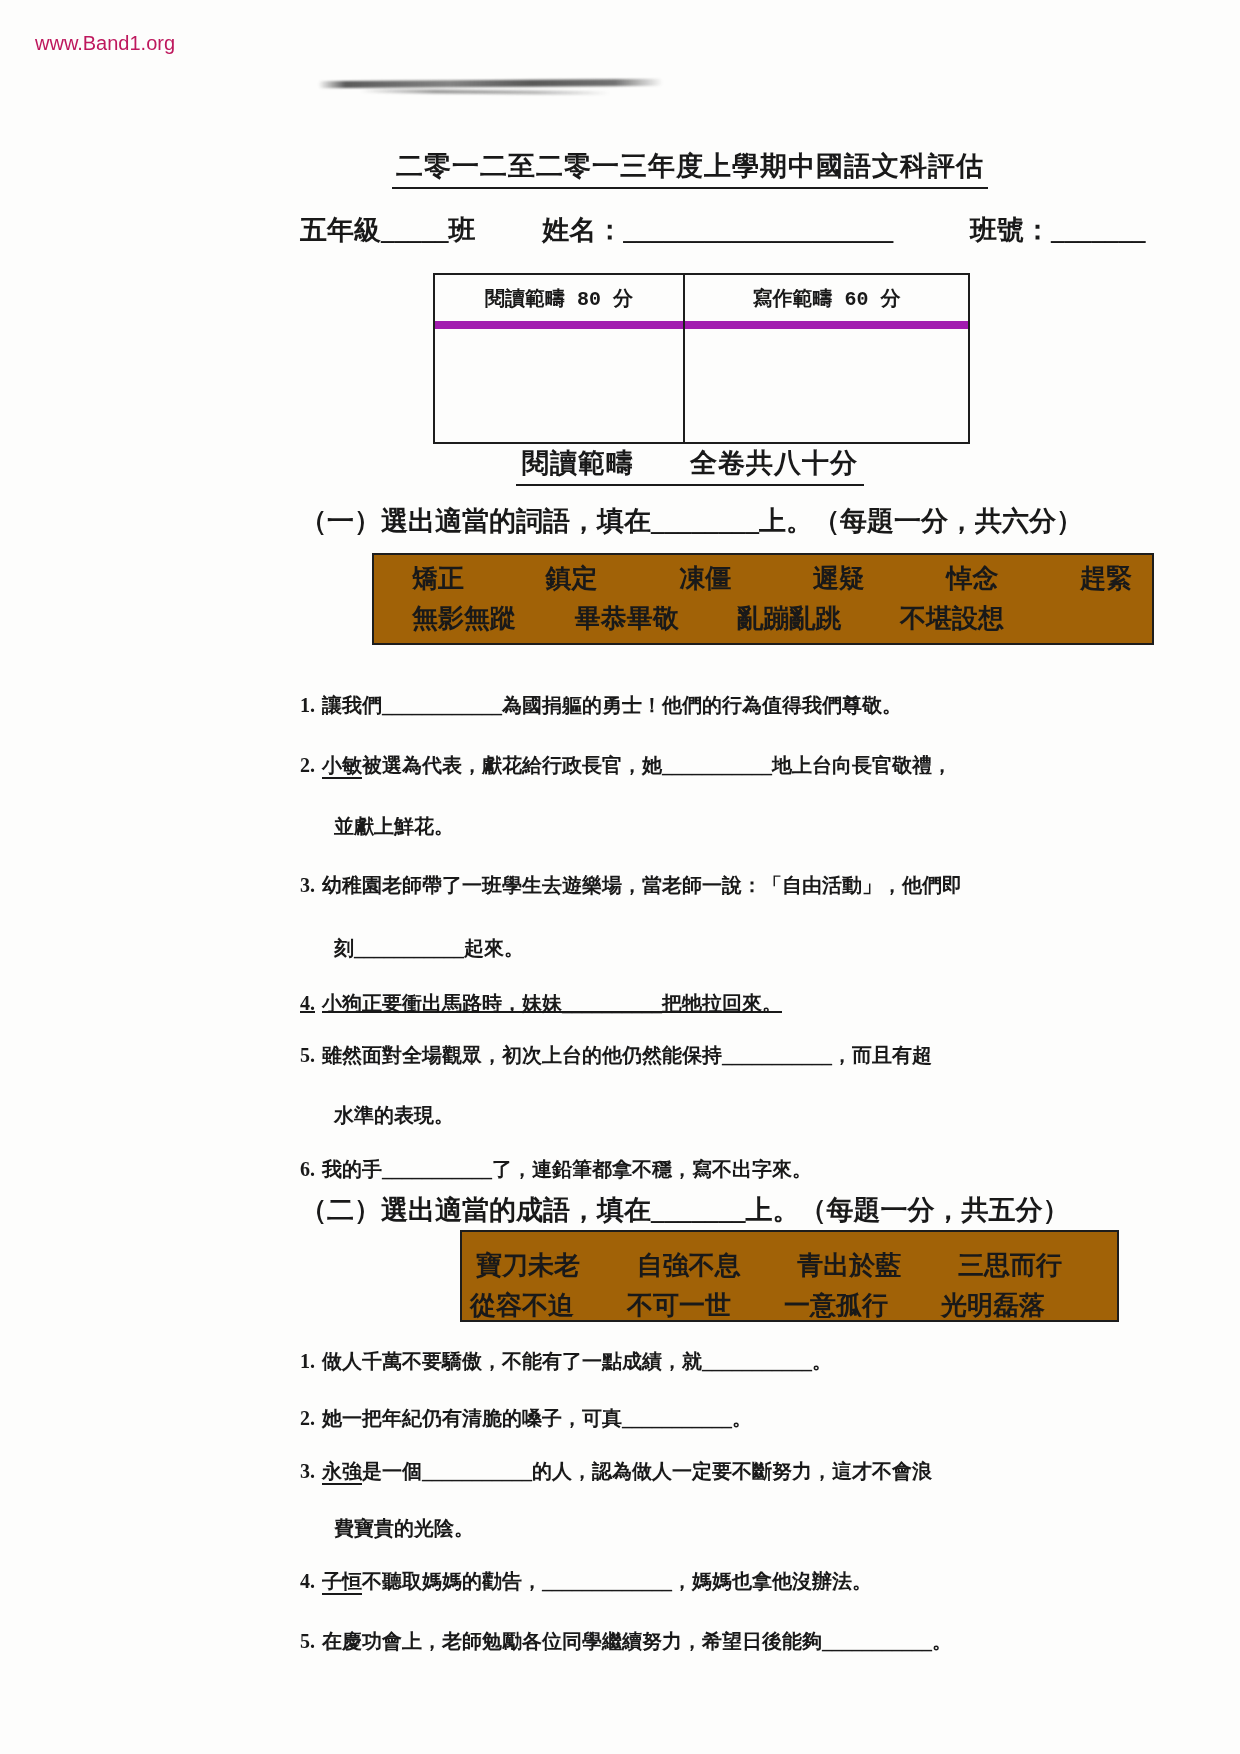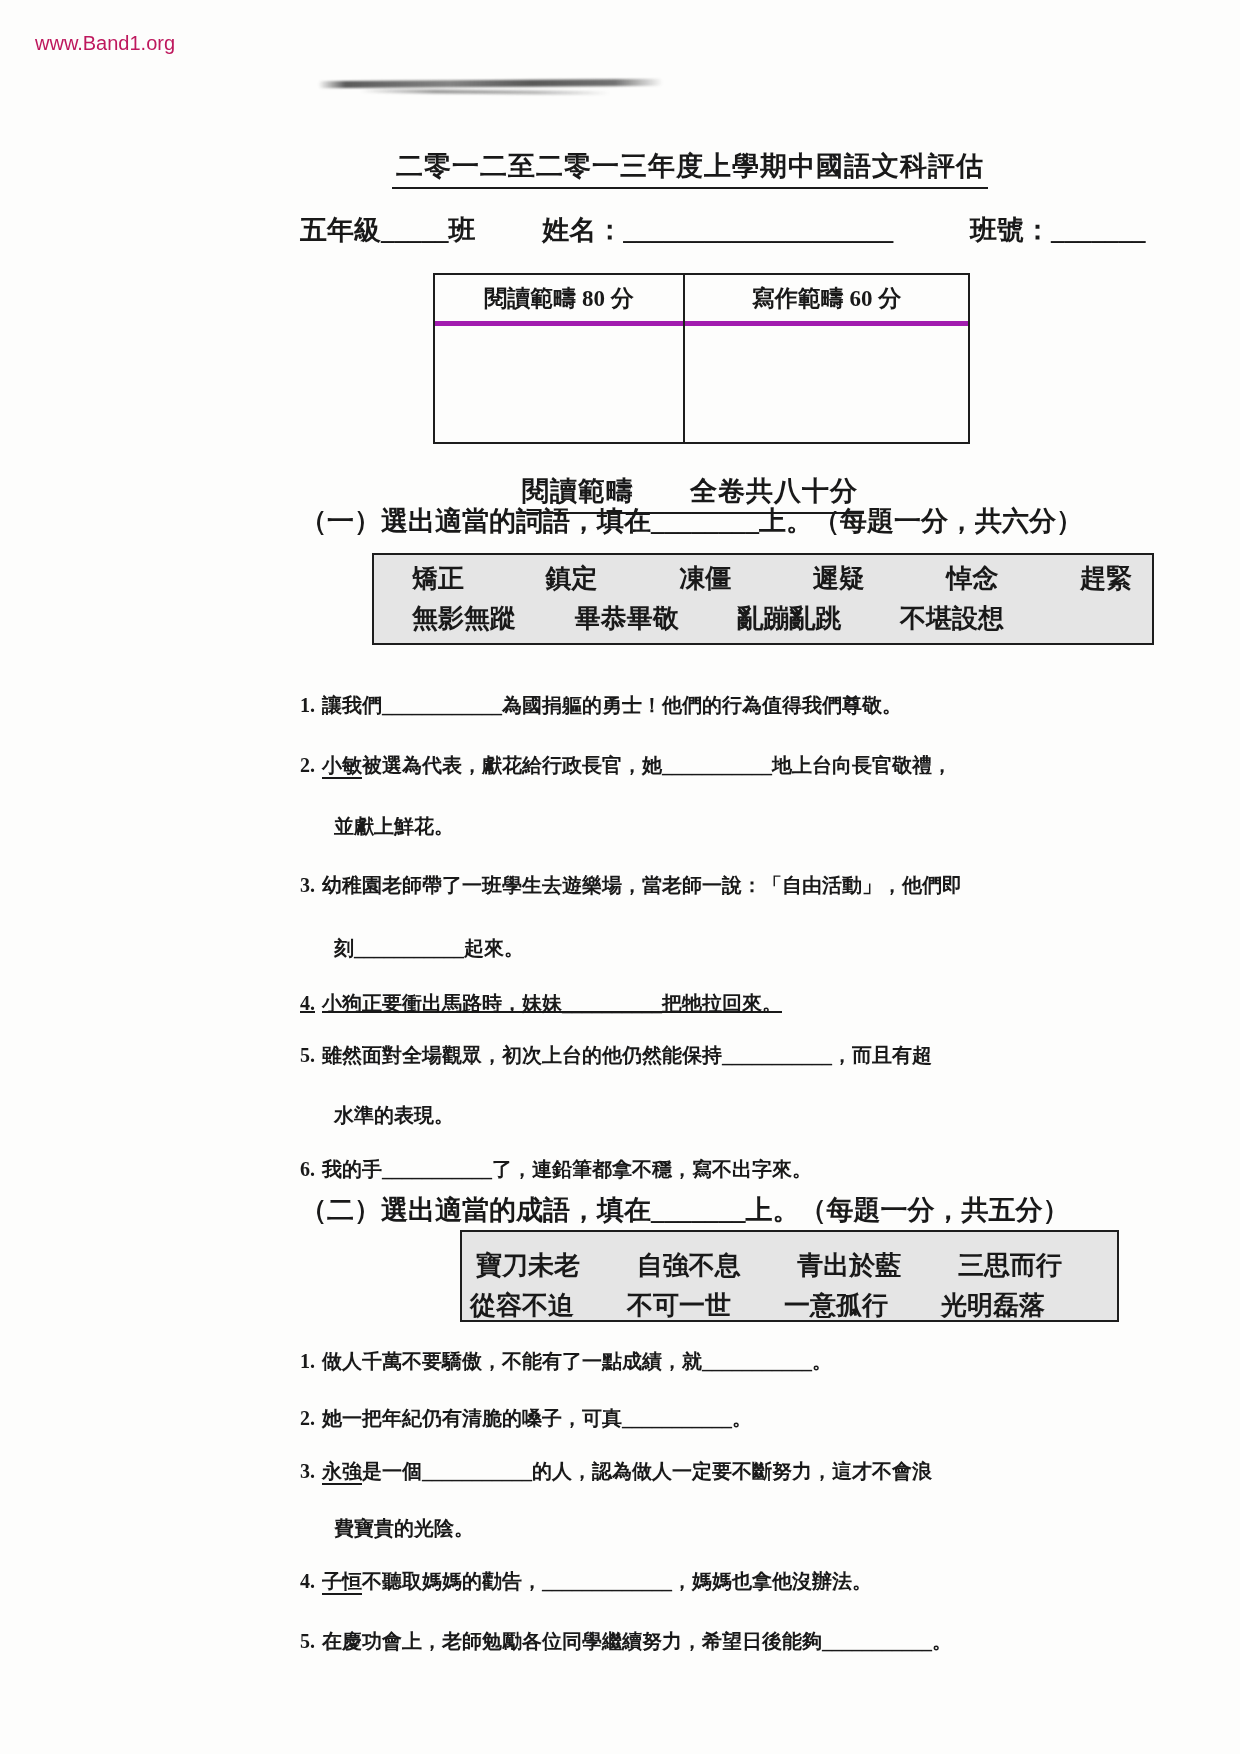--- a/index.html
+++ b/index.html
@@ -37,33 +37,33 @@
   .grade-line .gap1{margin-left:60px;}
   .grade-line .gap2{margin-left:70px;}
   .score-table{
     position:absolute;left:433px;top:273px;width:533px;height:167px;
     border:2px solid #1d1d1d;display:flex;
   }
   .score-col{height:100%;box-sizing:border-box;}
   .score-col.left{width:250px;border-right:2px solid #1d1d1d;}
   .score-col.right{flex:1;}
   .score-head{
-    height:46px;border-bottom:5px solid #a21caf;
+    height:46px;border-bottom:8px solid #a21caf;
     display:flex;align-items:center;justify-content:center;
-    font-size:23px;white-space:nowrap;
+    font-size:20px;white-space:nowrap;font-family:Liberation Mono, monospace;
   }
   .score-body{height:119px;}
-  .banner-wrap{position:absolute;left:300px;top:445px;width:780px;text-align:center;margin-top:28px;}
+  .banner-wrap{position:absolute;left:300px;top:445px;width:780px;text-align:center;}
   .banner{
     display:inline-block;font-size:27px;
     border-bottom:2px solid #1b1b1b;padding:0 6px 3px 6px;letter-spacing:1px;
   }
   .sec-heading{position:absolute;font-size:27px;white-space:nowrap;}
   .bank{
-    position:absolute;border:2px solid #1d1d1d;background:#e5e5e5;
+    position:absolute;border:2px solid #1d1d1d;background:#a16207;
     display:flex;flex-direction:column;justify-content:center;
   }
   .bank-row{display:flex;justify-content:space-between;font-size:26px;line-height:40px;white-space:nowrap;}
   .qline{position:absolute;font-size:20px;white-space:nowrap;}
   .qnum{margin-right:7px;}
   .uname{text-decoration:underline;text-underline-offset:5px;text-decoration-thickness:2px;}
 </style>
 </head>
 <body>
 

